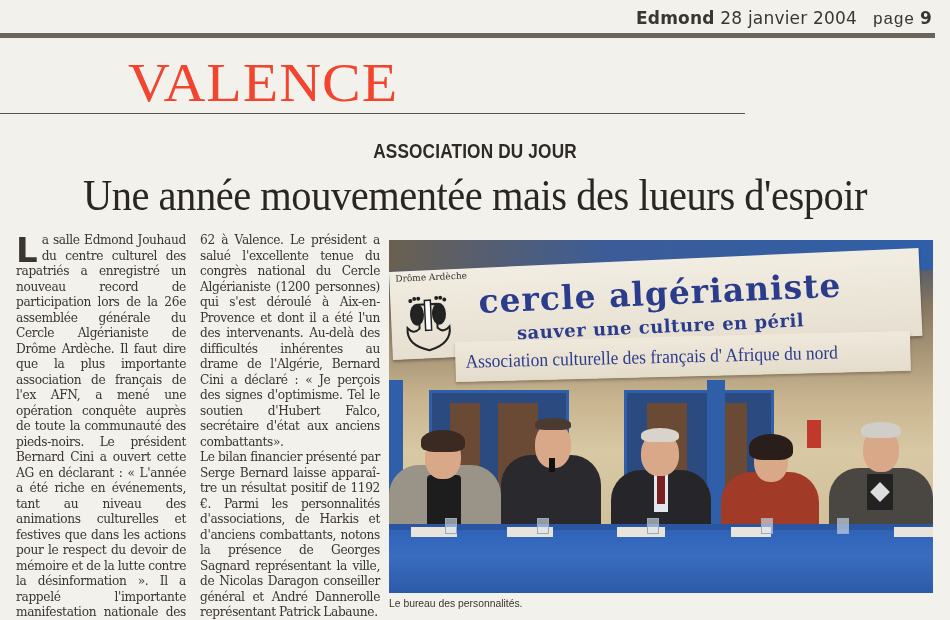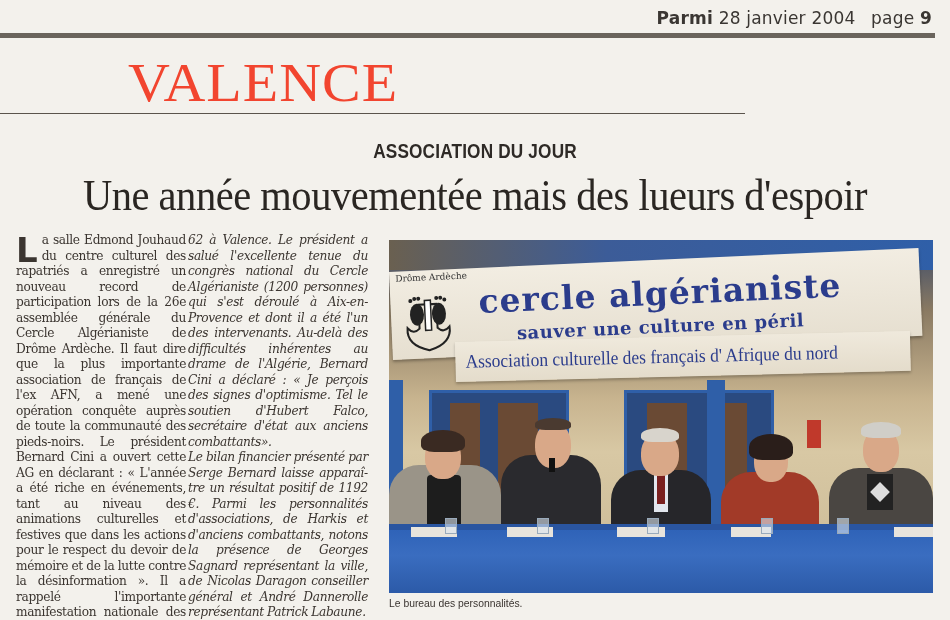--- a/index.html
+++ b/index.html
@@ -10,21 +10,21 @@
       color: #2a2622;
       position: relative;
     }
     .header-info {
       position: absolute; right: 18px; top: 8px;
       font-family: "DejaVu Sans", sans-serif;
       font-size: 17px; color: #3a3632;
       letter-spacing: 0.2px;
     }
     .header-info .day, .header-info .pnum { font-weight: bold; }
-    .header-info .page-lbl { margin-left: 10px; }
+    .header-info .page-lbl { margin-left: 10px; font-family: Liberation Mono, monospace; }
     .top-rule {
       position: absolute; left: 0; top: 33px; width: 935px; height: 5px;
       background: #6a645c;
     }
     .section-title {
       position: absolute; left: 128px; top: 52px;
       font-family: "Liberation Serif", serif;
       font-size: 58px; line-height: 62px;
       color: #f2452f;
       letter-spacing: 1px;
@@ -52,21 +52,21 @@
     }
     .col {
       position: absolute; top: 233px;
       font-family: "DejaVu Serif", serif;
       font-size: 12.2px; line-height: 15.5px;
       color: #3b3530;
       text-align: justify;
       hyphens: manual;
     }
     .col-1 { left: 16px; width: 170px; }
-    .col-2 { left: 188px; width: 180px; font-style: italic; }
+    .col-2 { left: 200px; width: 180px; }
     .col p { margin: 0; }
     .col-1 p, .col-2 p { letter-spacing: -0.35px; word-spacing: -0.5px; }
     .dropcap {
       float: left; font-family: "DejaVu Sans", sans-serif; font-weight: bold;
       font-size: 34px; line-height: 28px; margin: 3px 4px 0 0;
       color: #3b3530;
     }
     
     .photo {
       position: absolute; left: 389px; top: 240px; width: 544px; height: 353px;
@@ -124,21 +124,21 @@
     .caption {
       position: absolute; left: 389px; top: 597px;
       font-family: "Liberation Sans", sans-serif; font-size: 11.5px;
       color: #3a3430; transform: scaleX(0.9); transform-origin: left;
     }
   </style>
 </head>
 <body>
 
 <div class="header-info">
-  <span class="day">Parmi</span>
+  <span class="day">Edmond</span>
   <span>28 janvier 2004</span>
   <span class="page-lbl">page</span>
   <span class="pnum">9</span>
 </div>
 <div class="top-rule"></div>
 
 <div class="section-title">VALENCE</div>
 <div class="section-rule"></div>
 
 <div class="kicker">ASSOCIATION DU JOUR</div>

